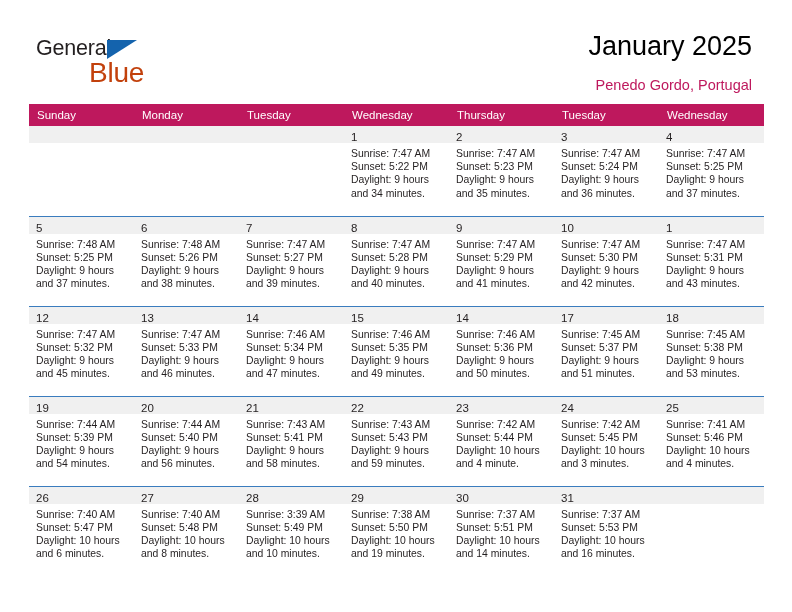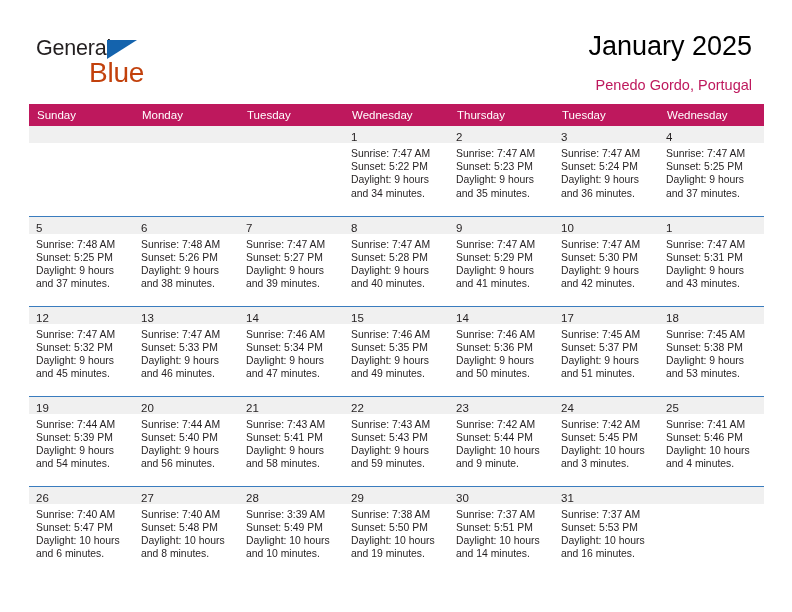--- a/index.html
+++ b/index.html
@@ -389,21 +389,21 @@
                 <div>Daylight: 9 hours</div>
                 <div>and 59 minutes.</div>
               </div>
             </td>
             <td>
               <div class="daynum-band"><span class="daynum">23</span></div>
               <div class="cell-body">
                 <div>Sunrise: 7:42 AM</div>
                 <div>Sunset: 5:44 PM</div>
                 <div>Daylight: 10 hours</div>
-                <div>and 9 minute.</div>
+                <div>and 4 minute.</div>
               </div>
             </td>
             <td>
               <div class="daynum-band"><span class="daynum">24</span></div>
               <div class="cell-body">
                 <div>Sunrise: 7:42 AM</div>
                 <div>Sunset: 5:45 PM</div>
                 <div>Daylight: 10 hours</div>
                 <div>and 3 minutes.</div>
               </div>

